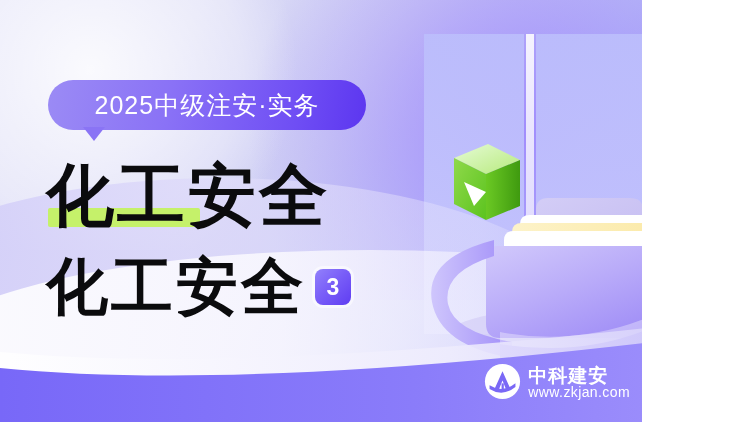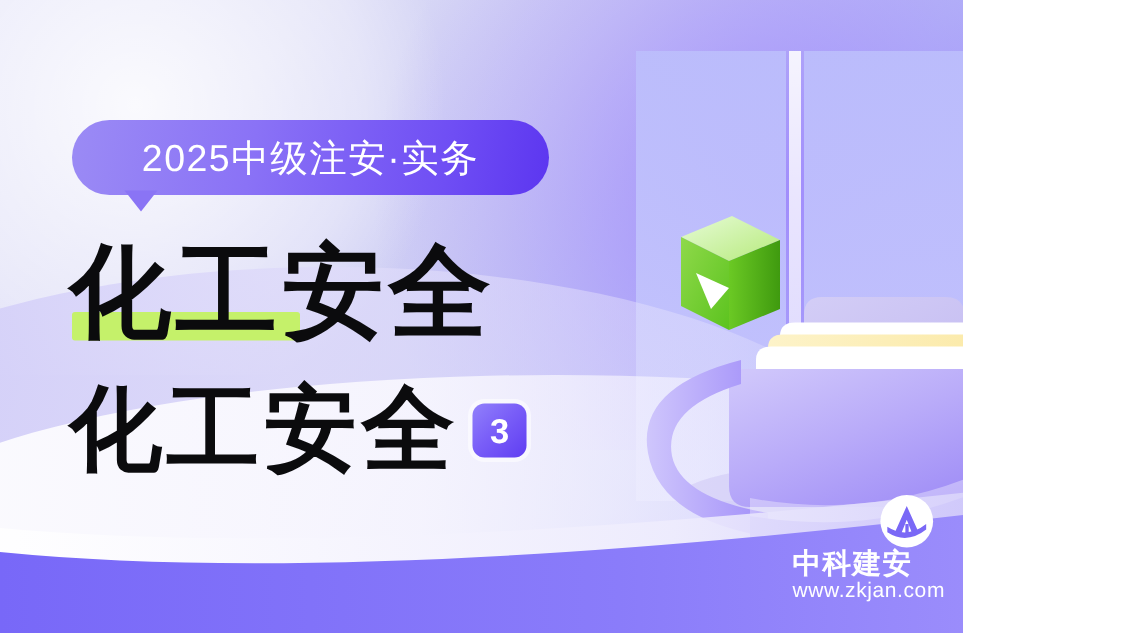--- a/index.html
+++ b/index.html
@@ -200,22 +200,21 @@
     height: 240px;
     pointer-events: none;
   }
 
   
   .logo {
     position: absolute;
     right: 12px;
     bottom: 22px;
     display: flex;
-    align-items: flex-end;
-    flex-direction: column;
+    align-items: center;
   }
   .logo-mark {
     width: 37px;
     height: 37px;
     margin-right: 7px;
     flex: 0 0 auto;
   }
   .logo-words {
     display: flex;
     flex-direction: column;

